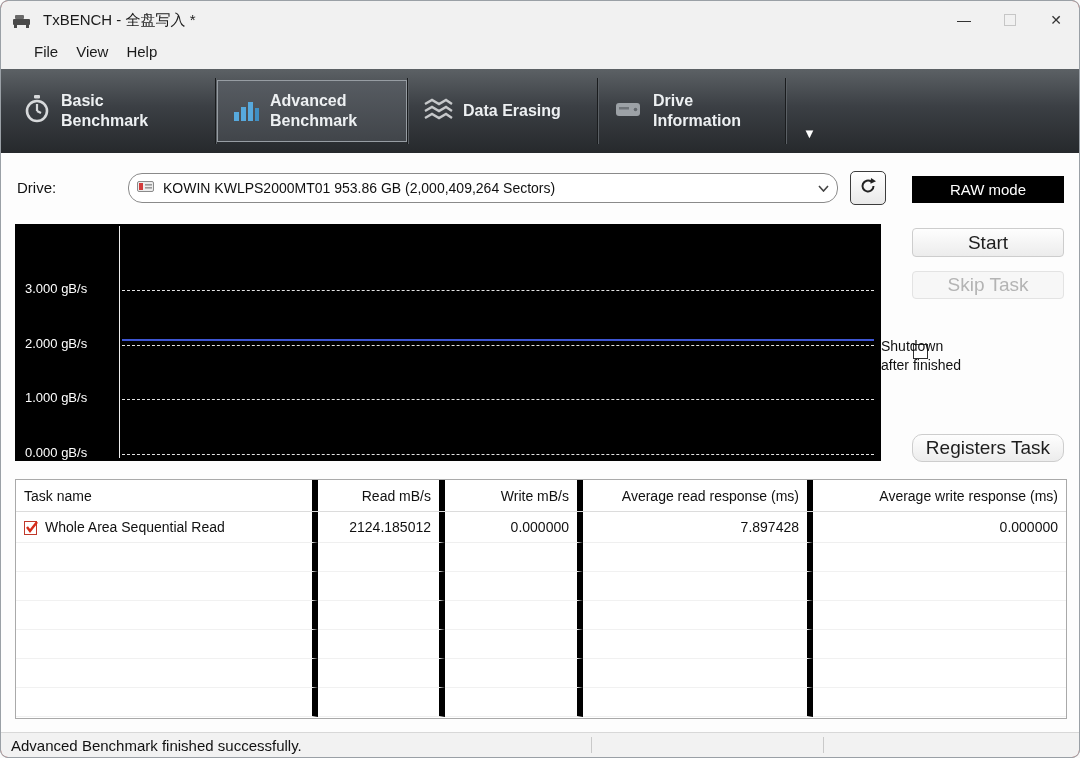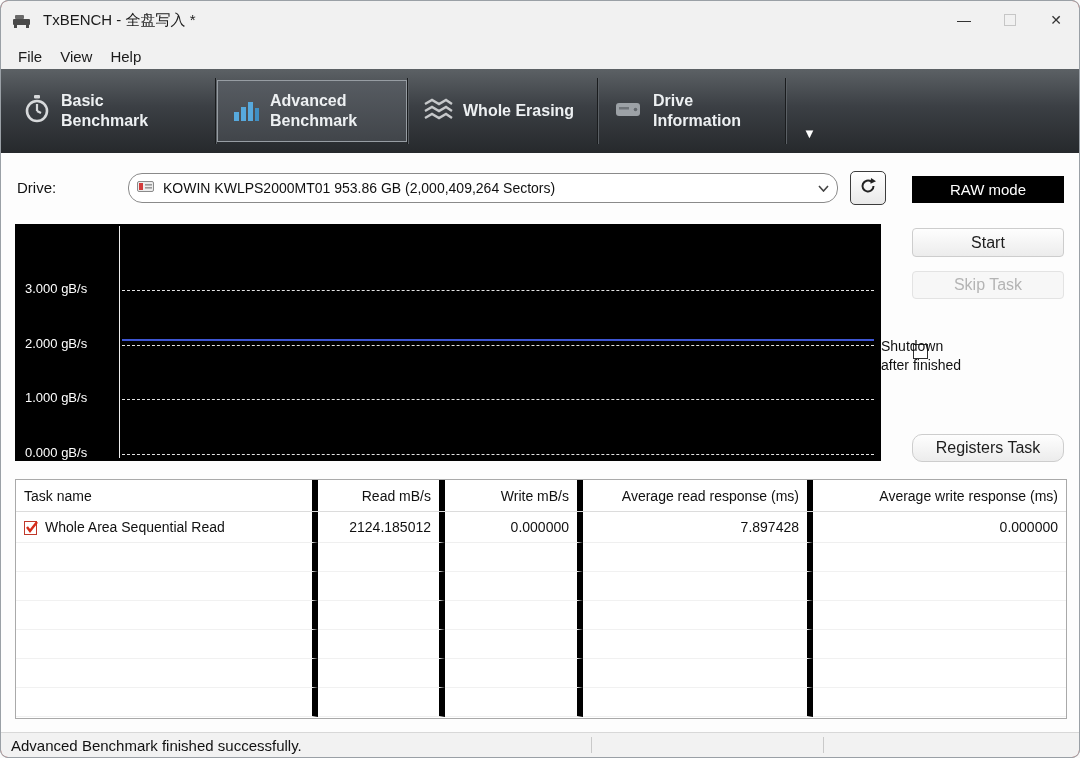--- a/index.html
+++ b/index.html
@@ -5,21 +5,21 @@
   html,body{margin:0;padding:0;background:#fafafa;font-family:"Liberation Sans",sans-serif;}
   .window{position:relative;width:1080px;height:758px;box-sizing:border-box;border:1px solid #9aa0a6;border-radius:8px;overflow:hidden;background:#7f1d1d;display:flex;flex-direction:column;}
   
   .titlebar{height:38px;background:#f1f1f1;display:flex;align-items:center;padding-left:10px;flex:0 0 auto;}
   .app-icon{width:24px;height:20px;margin-right:8px;display:flex;align-items:center;}
   .title{font-size:15px;color:#1b1b1b;}
   .win-controls{margin-left:auto;display:flex;height:100%;}
   .win-btn{width:46px;display:flex;align-items:center;justify-content:center;font-size:14px;color:#333;}
   .maxbox{width:10px;height:10px;border:1px solid #c6c6c6;}
   
-  .menubar{height:30px;background:#f1f1f1;display:flex;align-items:flex-end;padding-left:8px;font-size:15px;color:#1b1b1b;flex:0 0 auto;}
+  .menubar{height:30px;background:#f1f1f1;display:flex;align-items:flex-start;padding-left:24px;font-size:15px;color:#1b1b1b;flex:0 0 auto;}
   .menu-item{padding:4px 9px;}
   
   .toolbar{height:84px;background:linear-gradient(180deg,#5c6165 0%,#3b3f44 45%,#26292c 100%);display:flex;align-items:center;padding-left:8px;flex:0 0 auto;}
   .tab{height:62px;display:flex;align-items:center;gap:10px;padding:0 14px;box-sizing:border-box;}
   .tab-labels{display:flex;flex-direction:column;justify-content:center;color:#edf0f2;font-size:16px;font-weight:700;line-height:20px;}
   .tab.active{border:1px solid #979da3;background:linear-gradient(#575c62,#41454a);}
   .tab1{width:206px}.tab2{width:190px}.tab3{width:188px}.tab4{width:186px}
   .tabsep{width:2px;height:66px;background:linear-gradient(to right,#1a1c1e 50%,#5b6065 50%);flex:0 0 auto;}
   .overflow-arrow{color:#fff;font-size:13px;margin-left:16px;align-self:flex-end;margin-bottom:12px;}
   
@@ -32,21 +32,21 @@
   .raw-btn{position:absolute;left:911px;top:23px;width:152px;height:27px;background:#000;color:#fff;font-size:15px;display:flex;align-items:center;justify-content:center;text-align:center;}
   
   .chart{position:absolute;left:14px;top:71px;width:866px;height:237px;background:#000;}
   .plot{position:absolute;left:104px;top:2px;width:756px;height:232px;border-left:1px solid #ededed;}
   .gridline{position:absolute;left:2px;right:2px;height:0;border-top:1px dashed #e3e3e3;}
   .g3{top:64px}.g2{top:119px}.g1{top:173px}.g0{top:228px}
   .speed-line{position:absolute;left:2px;right:2px;height:2px;background:#3d55d2;}
   .ytick{position:absolute;left:10px;width:92px;font-size:13px;color:#fff;}
   .yt-0{top:57px}.yt-1{top:112px}.yt-2{top:166px}.yt-3{top:221px}
   
-  .btn{position:absolute;left:911px;width:152px;height:29px;border:1px solid #cdcdcd;border-radius:4px;background:linear-gradient(#fefefe,#ececec);font-size:16px;color:#1e1e1e;display:flex;align-items:center;justify-content:center;box-sizing:border-box;}
+  .btn{position:absolute;left:911px;width:152px;height:29px;border:1px solid #cdcdcd;border-radius:4px;background:linear-gradient(#fefefe,#ececec);font-size:19px;color:#1e1e1e;display:flex;align-items:center;justify-content:center;box-sizing:border-box;}
   .btn-start{top:75px;}
   .btn-skip{top:118px;height:28px;color:#b4b4b4;background:#f7f7f7;border-color:#e3e3e3;}
   .btn-registers{top:281px;height:28px;border-radius:10px;}
   .checkbox{position:absolute;left:912px;top:191px;width:15px;height:15px;border:1px solid #2f2f2f;background:#fff;box-sizing:border-box;}
   .cb-label{position:absolute;left:880px;top:184px;font-size:14px;color:#111;line-height:19px;}
   
   .table{position:absolute;left:14px;top:326px;width:1052px;height:240px;border:1px solid #a9a9a9;box-sizing:border-box;background:#fff;font-size:14px;color:#111;overflow:hidden;}
   .trow{display:grid;grid-template-columns:302px 127px 138px 230px auto;}
   .cell{border-right:6px solid #000000;display:flex;align-items:center;padding:0 8px;box-sizing:border-box;overflow:hidden;white-space:nowrap;}
   .cell:last-child{border-right:none;}
@@ -124,21 +124,21 @@
     <div class="tabsep"></div>
     <div class="tab tab3">
       <span>
         <svg width="30" height="24" viewBox="0 0 30 24">
           <polyline points="2,7 9,3 16,7 23,3 29,7" stroke="#c6c8ca" stroke-width="2.4" fill="none"></polyline>
           <polyline points="2,14 9,10 16,14 23,10 29,14" stroke="#c6c8ca" stroke-width="2.4" fill="none"></polyline>
           <polyline points="2,21 9,17 16,21 23,17 29,21" stroke="#c6c8ca" stroke-width="2.4" fill="none"></polyline>
         </svg>
       </span>
       <span class="tab-labels">
-        <span>Whole Erasing</span>
+        <span>Data Erasing</span>
         <span></span>
       </span>
     </div>
     <div class="tabsep"></div>
     <div class="tab tab4">
       <span>
         <svg width="30" height="26" viewBox="0 0 30 26">
           <rect x="3" y="7" width="24" height="13" rx="3" fill="#9ca1a6"></rect>
           <rect x="6" y="11" width="10" height="2.5" fill="#6e7378"></rect>
           <circle cx="22.5" cy="13.5" r="1.8" fill="#63686d"></circle>

